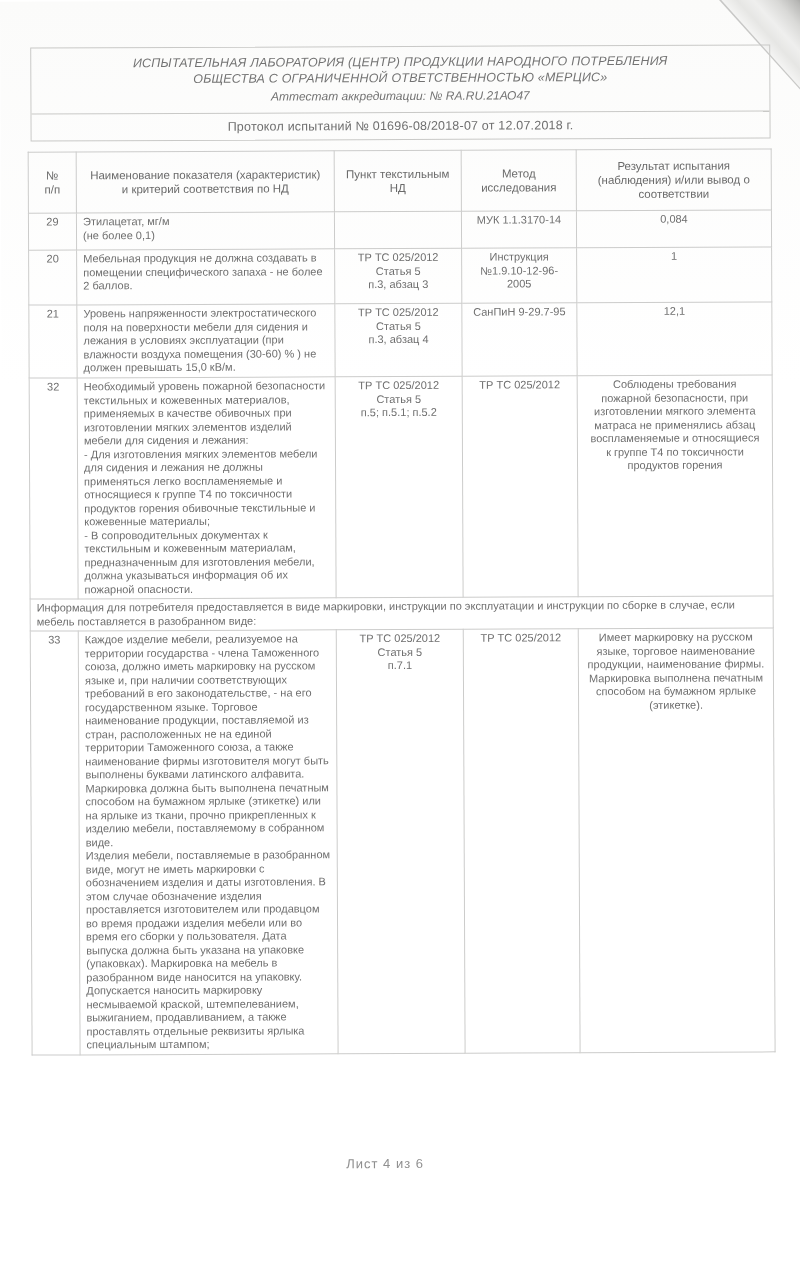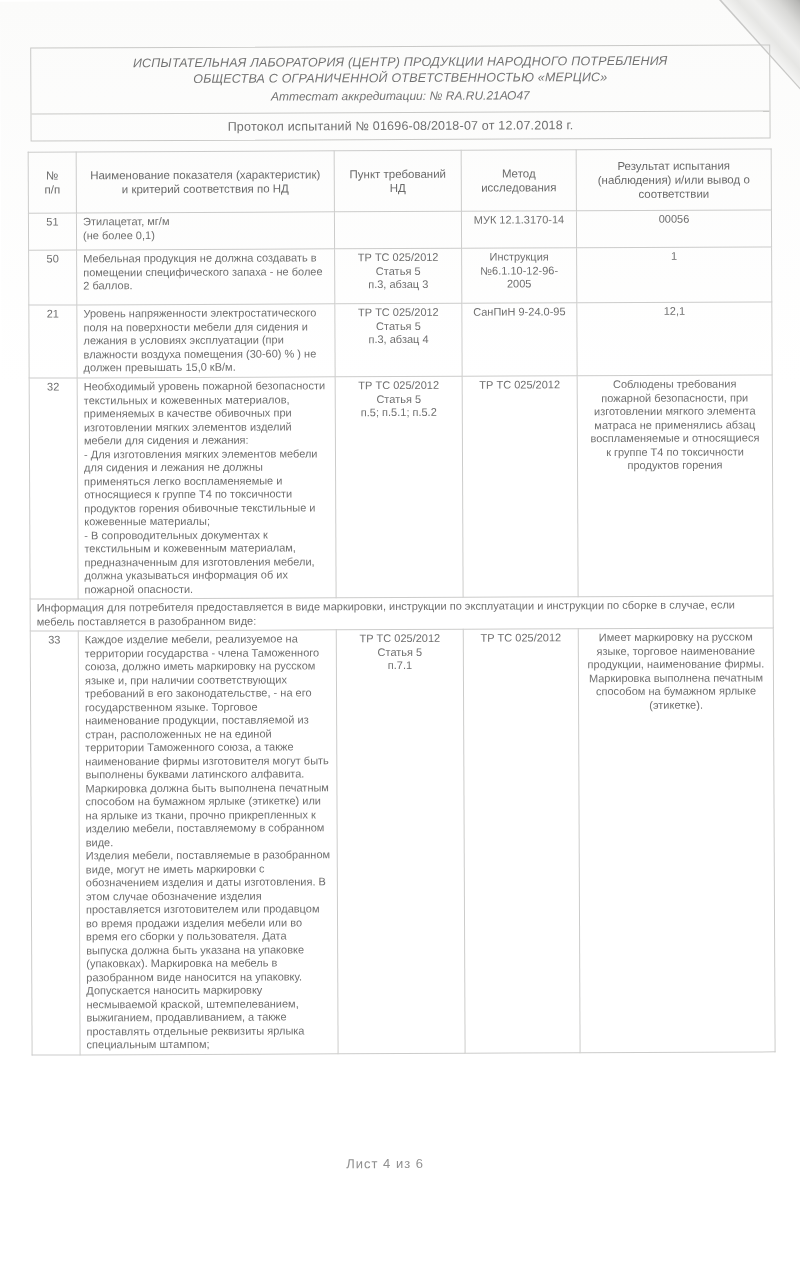--- a/index.html
+++ b/index.html
@@ -104,56 +104,56 @@
       <col style="width:127px">
       <col style="width:115px">
       <col style="width:195px">
     </colgroup>
     <thead>
       <tr>
         <th>№
 п/п</th>
         <th>Наименование показателя (характеристик)
 и критерий соответствия по НД</th>
-        <th>Пункт требований
+        <th>Пункт текстильным
 НД</th>
         <th>Метод
 исследования</th>
         <th>Результат испытания
 (наблюдения) и/или вывод о
 соответствии</th>
       </tr>
     </thead>
     <tbody>
       <tr class="r29">
-        <td class="c-num">51</td>
+        <td class="c-num">29</td>
         <td class="c-name">Этилацетат, мг/м
 (не более 0,1)</td>
         <td class="c-req"></td>
-        <td class="c-method">МУК 12.1.3170-14</td>
-        <td class="c-result">00056</td>
+        <td class="c-method">МУК 1.1.3170-14</td>
+        <td class="c-result">0,084</td>
       </tr>
       <tr class="r30">
-        <td class="c-num">50</td>
+        <td class="c-num">20</td>
         <td class="c-name">Мебельная продукция не должна создавать в помещении специфического запаха - не более 2 баллов.</td>
         <td class="c-req">ТР ТС 025/2012
 Статья 5
 п.3, абзац 3</td>
         <td class="c-method">Инструкция
-№6.1.10-12-96-
+№1.9.10-12-96-
 2005</td>
         <td class="c-result">1</td>
       </tr>
       <tr class="r31">
         <td class="c-num">21</td>
         <td class="c-name">Уровень напряженности электростатического поля на поверхности мебели для сидения и лежания в условиях эксплуатации (при влажности воздуха помещения (30-60) % ) не должен превышать 15,0 кВ/м.</td>
         <td class="c-req">ТР ТС 025/2012
 Статья 5
 п.3, абзац 4</td>
-        <td class="c-method">СанПиН 9-24.0-95</td>
+        <td class="c-method">СанПиН 9-29.7-95</td>
         <td class="c-result">12,1</td>
       </tr>
       <tr class="r32">
         <td class="c-num">32</td>
         <td class="c-name">Необходимый уровень пожарной безопасности текстильных и кожевенных материалов, применяемых в качестве обивочных при изготовлении мягких элементов изделий мебели для сидения и лежания:
 - Для изготовления мягких элементов мебели для сидения и лежания не должны применяться легко воспламеняемые и относящиеся к группе Т4 по токсичности продуктов горения обивочные текстильные и кожевенные материалы;
 - В сопроводительных документах к текстильным и кожевенным материалам, предназначенным для изготовления мебели, должна указываться информация об их пожарной опасности.</td>
         <td class="c-req">ТР ТС 025/2012
 Статья 5
 п.5; п.5.1; п.5.2</td>

